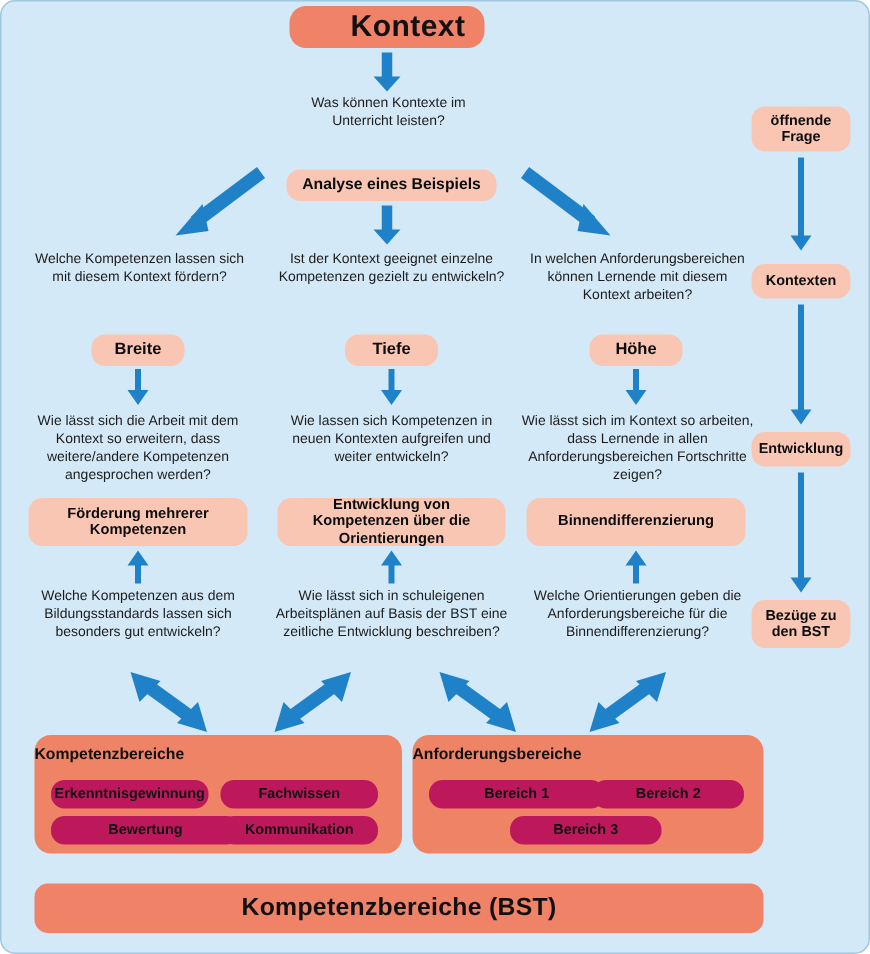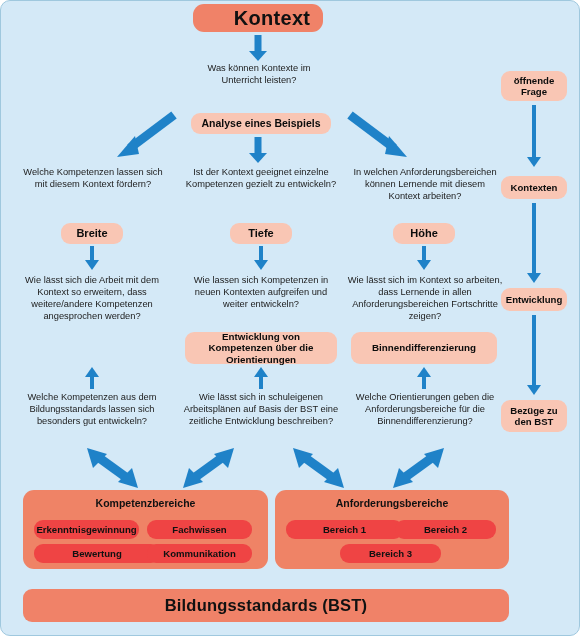--- a/index.html
+++ b/index.html
@@ -74,29 +74,28 @@
   .diag{position:absolute;}
   .diag svg{display:block;overflow:visible;}
   
   .bigbox{
     position:absolute;
     background:#ef8366;
     border-radius:11px;
     box-sizing:border-box;
   }
   .bigbox .bb-title{
-    text-align:center;
     font-weight:bold;
     font-size:10.5px;
     color:#111;
     padding-top:7px;
   }
   .chip{
     position:absolute;
-    background:#ef4444;
+    background:#be185d;
     border-radius:9px;
     font-size:9.6px;
     font-weight:bold;
     color:#111;
     display:flex;align-items:center;justify-content:center;
     text-align:center;
     box-sizing:border-box;
   }
   .footer{
     position:absolute;
@@ -158,20 +157,21 @@
   </div>
   <div class="arr-d arr-thin" style="left:414px;top:245px;width:18px;height:24px;">
     <div class="shaft" style="height:15px;"></div>
       <div class="head"></div>
   </div>
 
   <div class="q" style="left:12px;top:274px;width:158px;">Wie lässt sich die Arbeit mit dem Kontext so erweitern, dass weitere/andere Kompetenzen angesprochen werden?</div>
   <div class="q" style="left:182px;top:274px;width:156px;">Wie lassen sich Kompetenzen in neuen Kontexten aufgreifen und  weiter entwickeln?</div>
   <div class="q" style="left:345px;top:274px;width:158px;">Wie lässt sich im Kontext so arbeiten, dass Lernende in allen Anforderungsbereichen Fortschritte zeigen?</div>
 
+  <div class="pill" style="left:18px;top:331px;width:146px;height:32px;font-size:9.8px;padding:0 6px;">Förderung mehrerer Kompetenzen</div>
   <div class="pill" style="left:184px;top:331px;width:152px;height:32px;font-size:9.8px;padding:0 5px;">Entwicklung von Kompetenzen über die Orientierungen</div>
   <div class="pill" style="left:350px;top:331px;width:146px;height:32px;font-size:9.8px;padding:0 5px;">Binnendifferenzierung</div>
 
   <div class="arr-u arr-thin" style="left:82px;top:366px;width:18px;height:22px;">
     <div class="head"></div>
       <div class="shaft" style="height:13px;"></div>
   </div>
   <div class="arr-u arr-thin" style="left:251px;top:366px;width:18px;height:22px;">
     <div class="head"></div>
       <div class="shaft" style="height:13px;"></div>
@@ -242,15 +242,15 @@
   <div class="chip" style="left:33px;top:543px;width:126px;height:19px;">Bewertung</div>
   <div class="chip" style="left:146px;top:543px;width:105px;height:19px;text-align:right;">Kommunikation</div>
 
   <div class="bigbox" style="left:274px;top:489px;width:234px;height:79px;">
     <div class="bb-title">Anforderungsbereiche</div>
   </div>
   <div class="chip" style="left:285px;top:519px;width:117px;height:19px;">Bereich 1</div>
   <div class="chip" style="left:394px;top:519px;width:101px;height:19px;">Bereich 2</div>
   <div class="chip" style="left:339px;top:543px;width:101px;height:19px;">Bereich 3</div>
 
-  <div class="footer" style="left:22px;top:588px;width:486px;height:33px;">Bildungsstandards (BST)</div>
+  <div class="footer" style="left:22px;top:588px;width:486px;height:33px;">Kompetenzbereiche (BST)</div>
 
 </div>
 
 </body></html>

